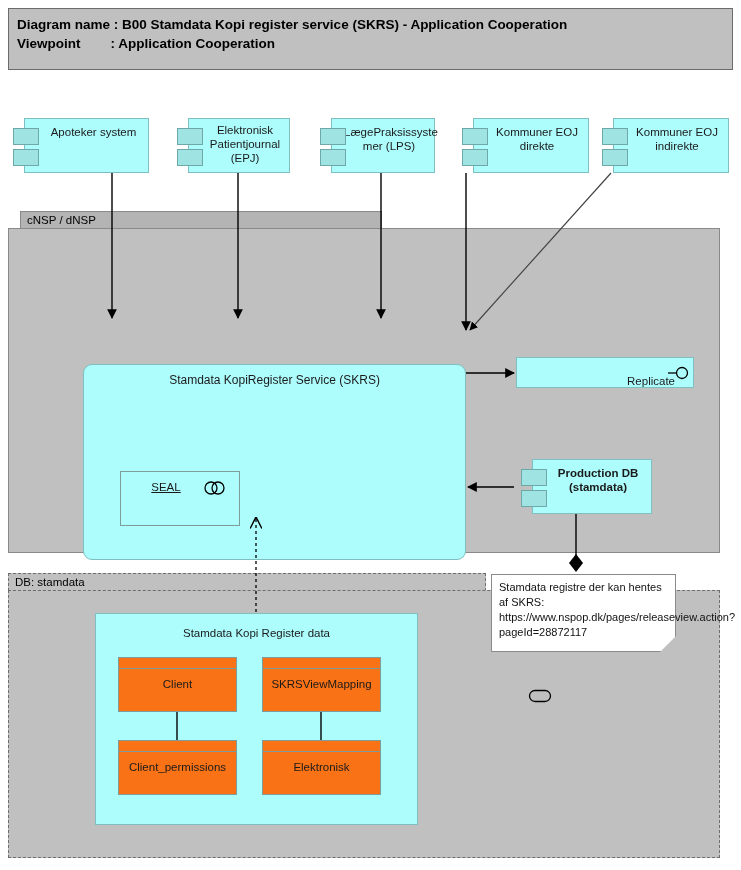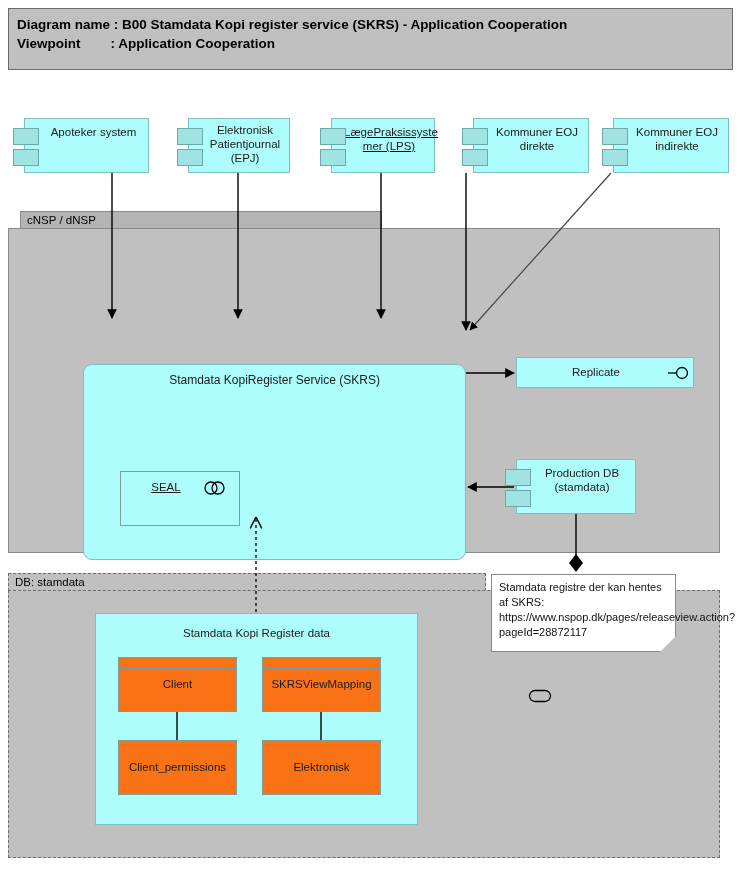--- a/index.html
+++ b/index.html
@@ -179,21 +179,21 @@
   </div>
 
   <div class="abs cyan" style="left:188px; top:118px; width:102px; height:55px;">
     <span class="comp-tab t1"></span>
     <span class="comp-tab t2"></span>
     <div class="cyan-label" style="padding-left:12px; padding-top:4px; white-space:pre-line;">Elektronisk
 Patientjournal
 (EPJ)</div>
   </div>
 
-  <div class="abs cyan" style="left:331px; top:118px; width:104px; height:55px;text-decoration:underline;">
+  <div class="abs cyan" style="left:331px; top:118px; width:104px; height:55px;">
     <span class="comp-tab t1"></span>
     <span class="comp-tab t2"></span>
     <div class="cyan-label" style="padding-left:12px; white-space:pre-line;">LægePraksissyste
 mer (LPS)</div>
   </div>
 
   <div class="abs cyan" style="left:473px; top:118px; width:116px; height:55px;">
     <span class="comp-tab t1"></span>
     <span class="comp-tab t2"></span>
     <div class="cyan-label" style="padding-left:12px; white-space:pre-line;">Kommuner EOJ
@@ -216,28 +216,28 @@
     <div id="seal" class="abs" style="left:36px; top:106px; width:120px; height:55px;">
       <div id="seal-label" style="padding-right:28px;text-decoration:underline;">SEAL</div>
       <svg class="abs" style="left:82px; top:8px; width:28px; height:16px;">
         <circle cx="8" cy="8" r="6" fill="none" stroke="#000" stroke-width="1.3"></circle>
         <circle cx="15" cy="8" r="6" fill="none" stroke="#000" stroke-width="1.3"></circle>
       </svg>
     </div>
   </div>
 
   <div class="abs cyan" style="left:516px; top:357px; width:178px; height:31px;">
-    <div class="cyan-label" style="padding-top:7px; padding-right:18px;">Replicate</div>
+    <div class="cyan-label" style="padding-top:16px; padding-right:18px;text-align:right;">Replicate</div>
     <svg class="abs" style="left:150px; top:6px; width:26px; height:18px;">
       <line x1="1" y1="9" x2="10" y2="9" stroke="#000" stroke-width="1.3"></line>
       <circle cx="15" cy="9" r="5.5" fill="none" stroke="#000" stroke-width="1.3"></circle>
     </svg>
   </div>
 
-  <div class="abs cyan" style="left:516px; top:459px; width:120px; height:55px;">
+  <div class="abs cyan" style="left:532px; top:459px; width:120px; height:55px;font-weight:bold;">
     <span class="comp-tab t1"></span>
     <span class="comp-tab t2"></span>
     <div class="cyan-label" style="padding-left:12px; white-space:pre-line;">Production DB
 (stamdata)</div>
   </div>
 
   <div id="note" class="abs" style="left:491px; top:574px; width:185px; height:78px;">
     <div id="note-text">Stamdata registre der kan hentes af SKRS: https://www.nspop.dk/pages/releaseview.action?pageId=28872117</div>
     <div id="note-fold"></div>
   </div>

